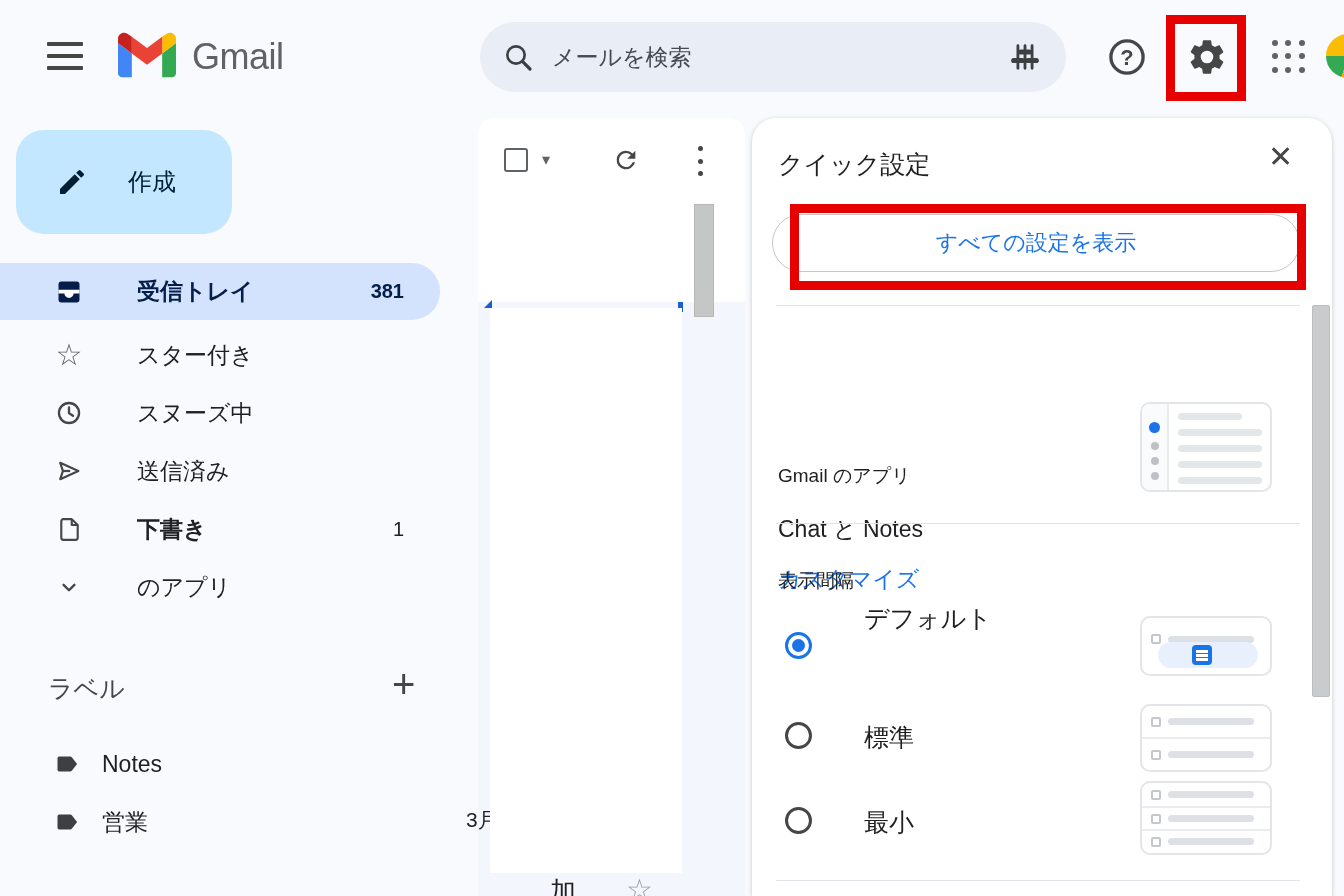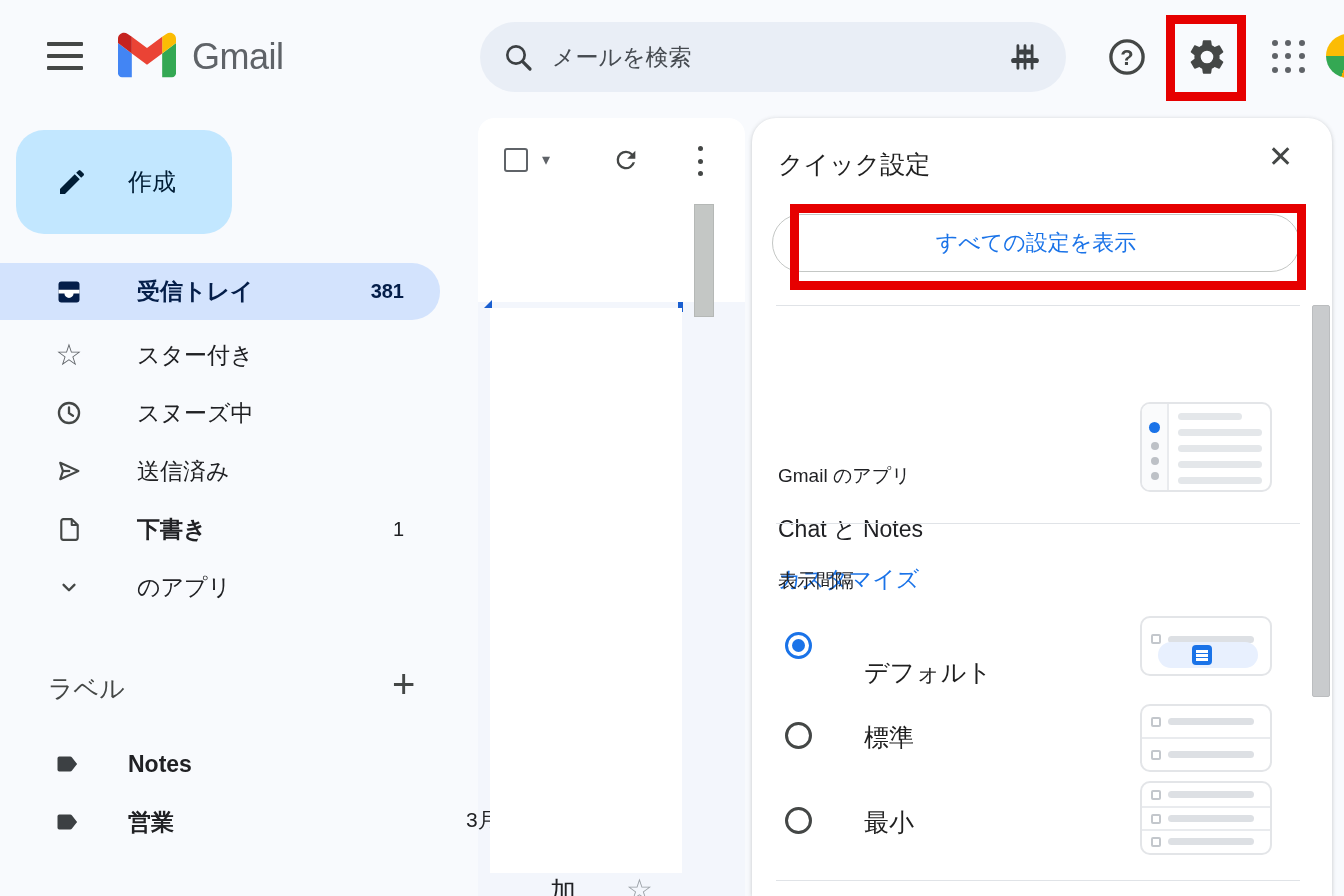--- a/index.html
+++ b/index.html
@@ -36,21 +36,21 @@
   .nav-row .nlabel { margin-left:53px; font-size:23px; color:#202124; flex:1; }
   .nav-row .ncount { margin-right:36px; font-size:20px; color:#202124; }
   .nav-row.selected { background:#d3e3fd; border-radius:0 28px 28px 0; height:57px; }
   .nav-row.selected .nlabel, .nav-row.selected .ncount { font-weight:bold; color:#041e49; }
   .nav-row.bold .nlabel { font-weight:bold; }
   .glyph-star { font-size:30px; color:#5f6368; line-height:1; }
   .labels-header { position:absolute; left:48px; top:672px; font-size:25px; color:#444746; }
   .labels-add { position:absolute; left:392px; top:662px; font-size:40px; font-weight:300; color:#444746; cursor:pointer; }
   .label-row { position:absolute; left:0; width:440px; height:48px; display:flex; align-items:center; cursor:pointer; }
   .label-row svg { width:28px; height:28px; margin-left:54px; }
-  .label-row .nlabel { margin-left:46px; font-size:23px; color:#202124;font-weight:bold; }
+  .label-row .nlabel { margin-left:20px; font-size:23px; color:#202124; }
 
   
   .mail-card { position:absolute; left:478px; top:118px; width:267px; height:778px; background:#f3f6fc; border-radius:16px 16px 0 0; }
   .mail-white-top { position:absolute; left:0; top:0; width:267px; height:184px; background:#ffffff; border-radius:16px 16px 0 0; }
   .mail-toolbar { position:absolute; left:0; top:28px; width:267px; height:46px; }
   .cb { position:absolute; left:26px; top:2px; width:24px; height:24px; border:2px solid #5f6368; border-radius:3px; cursor:pointer; }
   .cb-caret { position:absolute; left:64px; top:4px; font-size:16px; color:#5f6368; cursor:pointer; }
   .refresh { position:absolute; left:134px; top:0; width:28px; height:28px; cursor:pointer; }
   .more-dots { position:absolute; left:218px; top:0; width:8px; height:30px; display:flex; flex-direction:column; justify-content:space-between; cursor:pointer; }
   .more-dots i { width:5px; height:5px; border-radius:50%; background:#444746; margin:0 auto; }
@@ -277,21 +277,21 @@
       <div class="t-bar" style="top:57px; width:84px"></div>
       <div class="t-bar" style="top:73px; width:84px"></div>
     </div>
   </div>
 
   <div class="qs-divider" style="top:405px"></div>
 
   <div class="qs-section-header" style="top:450px">表示間隔</div>
 
   <div class="radio selected" style="top:514px"></div>
-  <div class="radio-label" style="top:538px">デフォルト</div>
+  <div class="radio-label" style="top:484px">デフォルト</div>
   <div class="thumb" style="top:498px; height:60px">
     <div class="t-sq" style="top:16px; margin-top:0"></div>
     <div class="t-line" style="top:18px; margin-top:0; width:86px"></div>
     <div class="t-pill">
         <div class="t-doc"></div>
       </div>
   </div>
 
   <div class="radio" style="top:604px"></div>
   <div class="radio-label" style="top:603px">標準</div>

